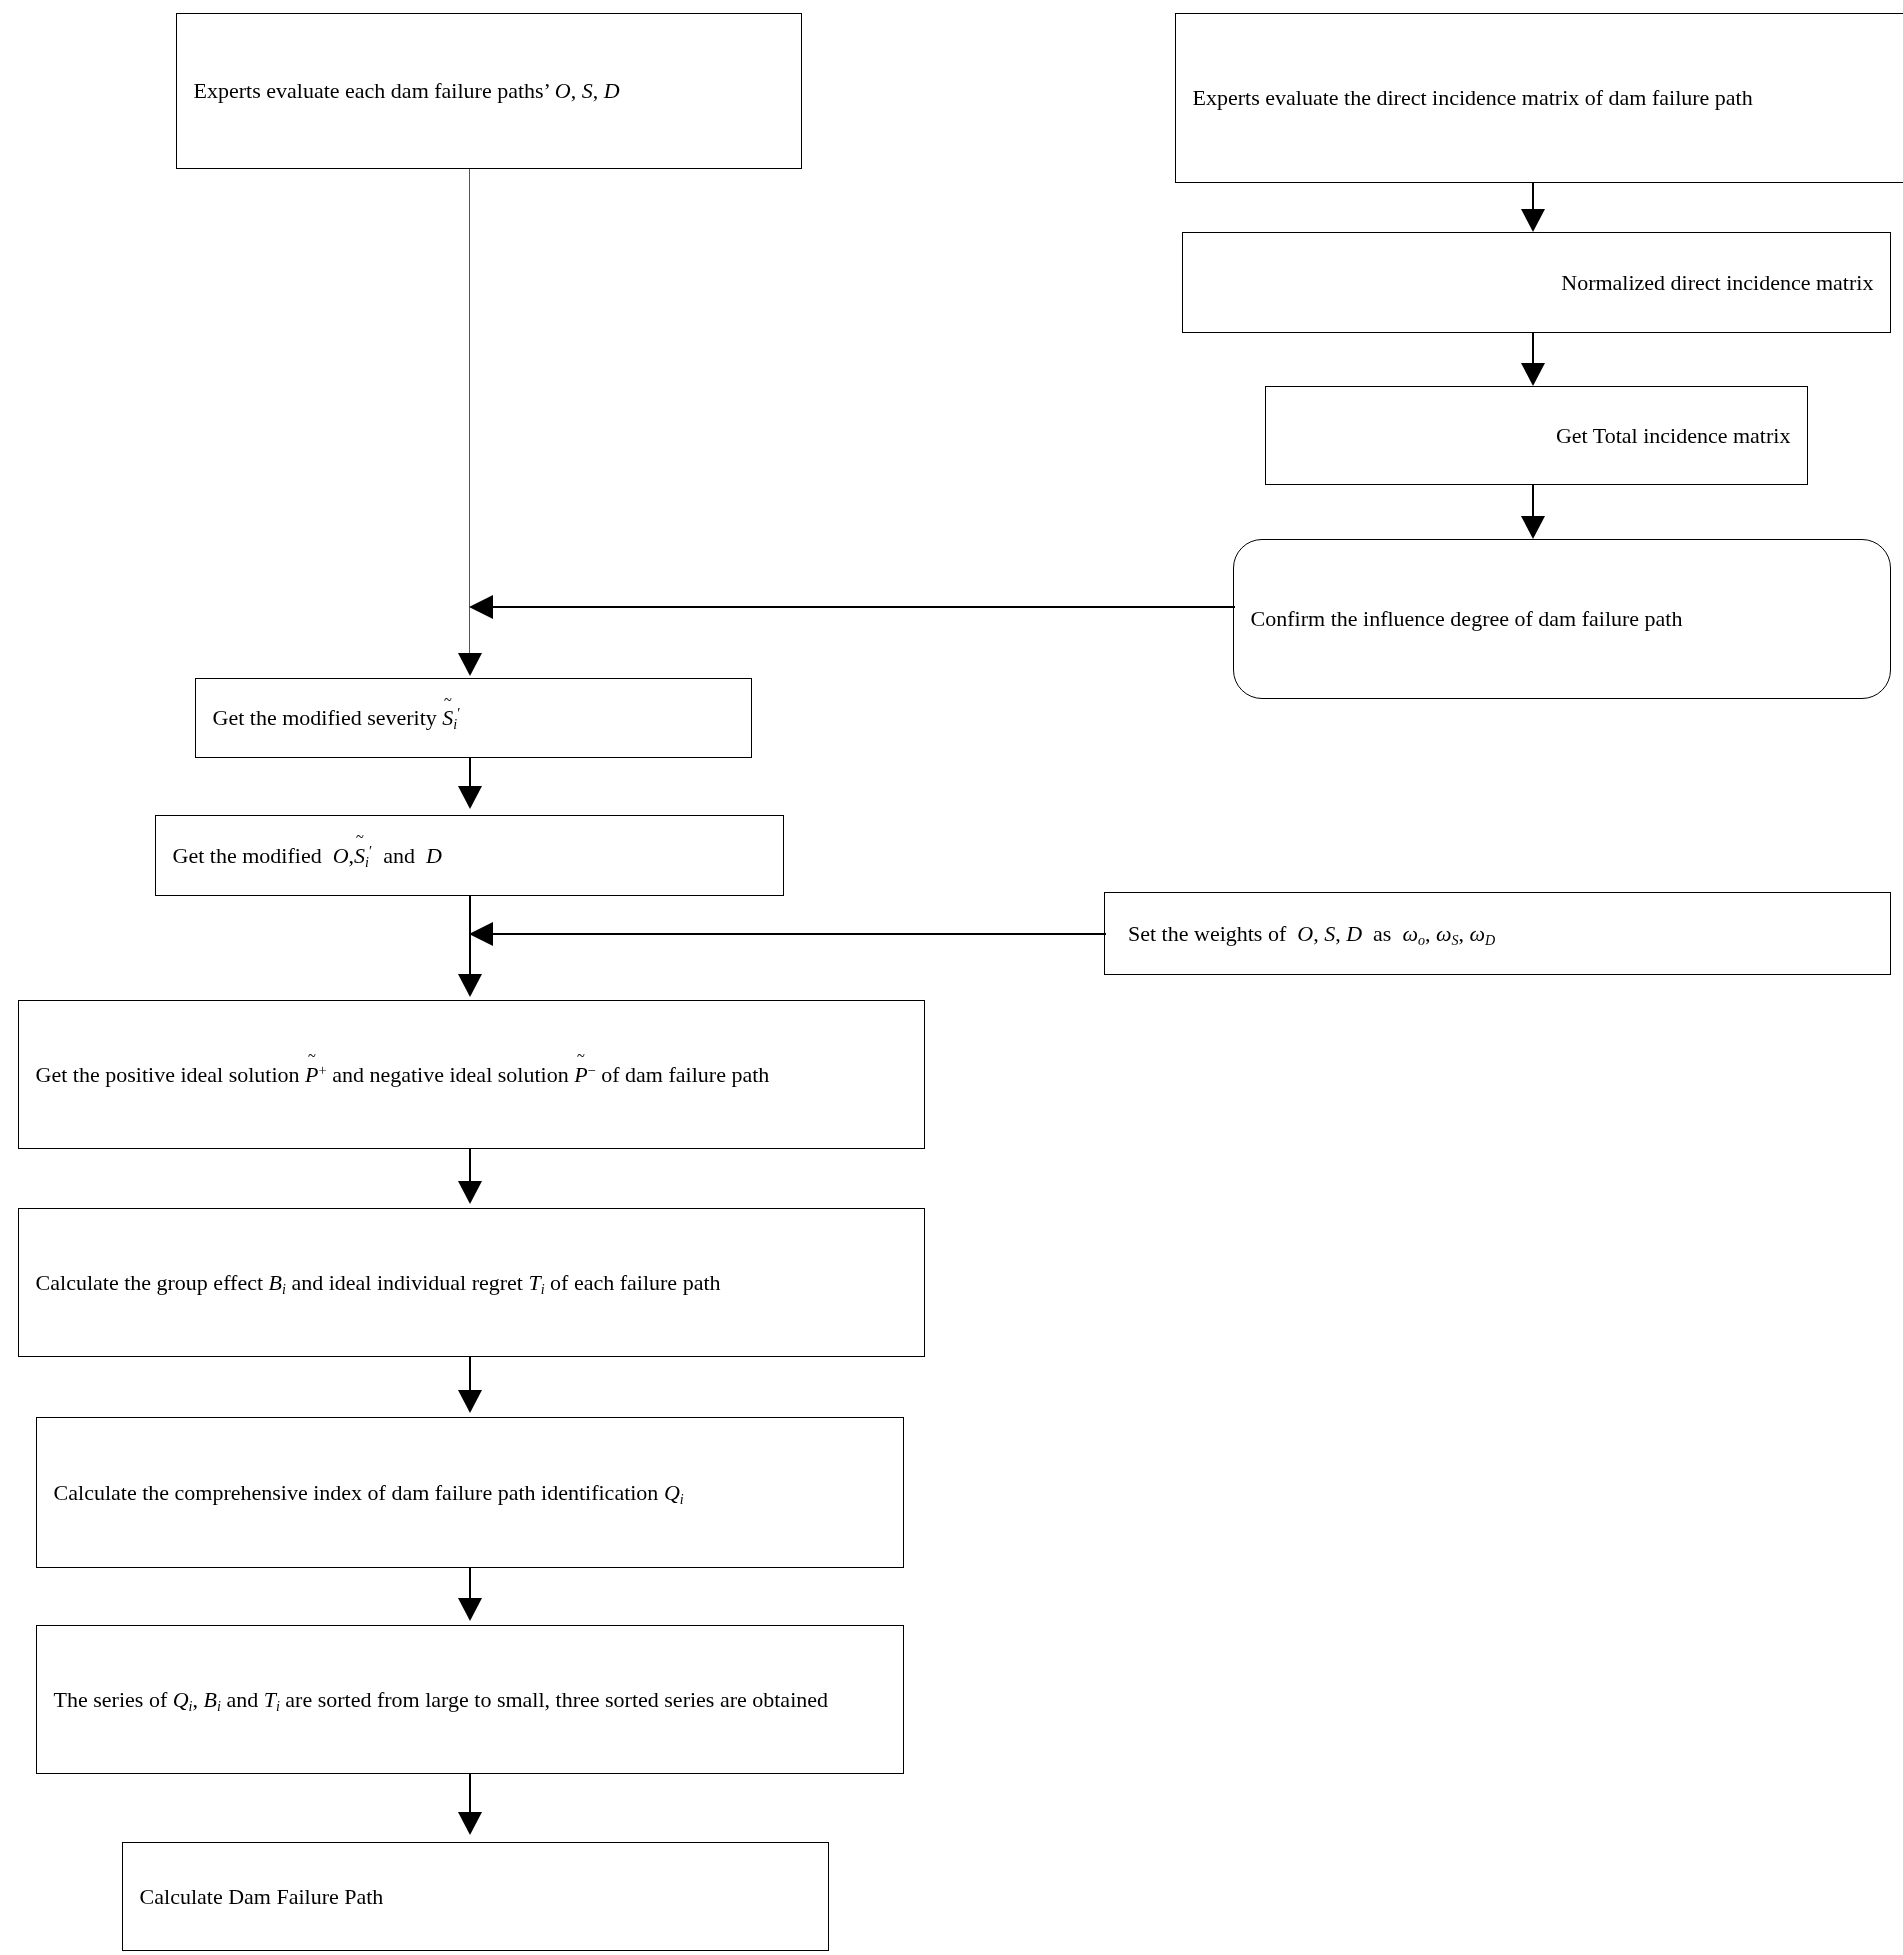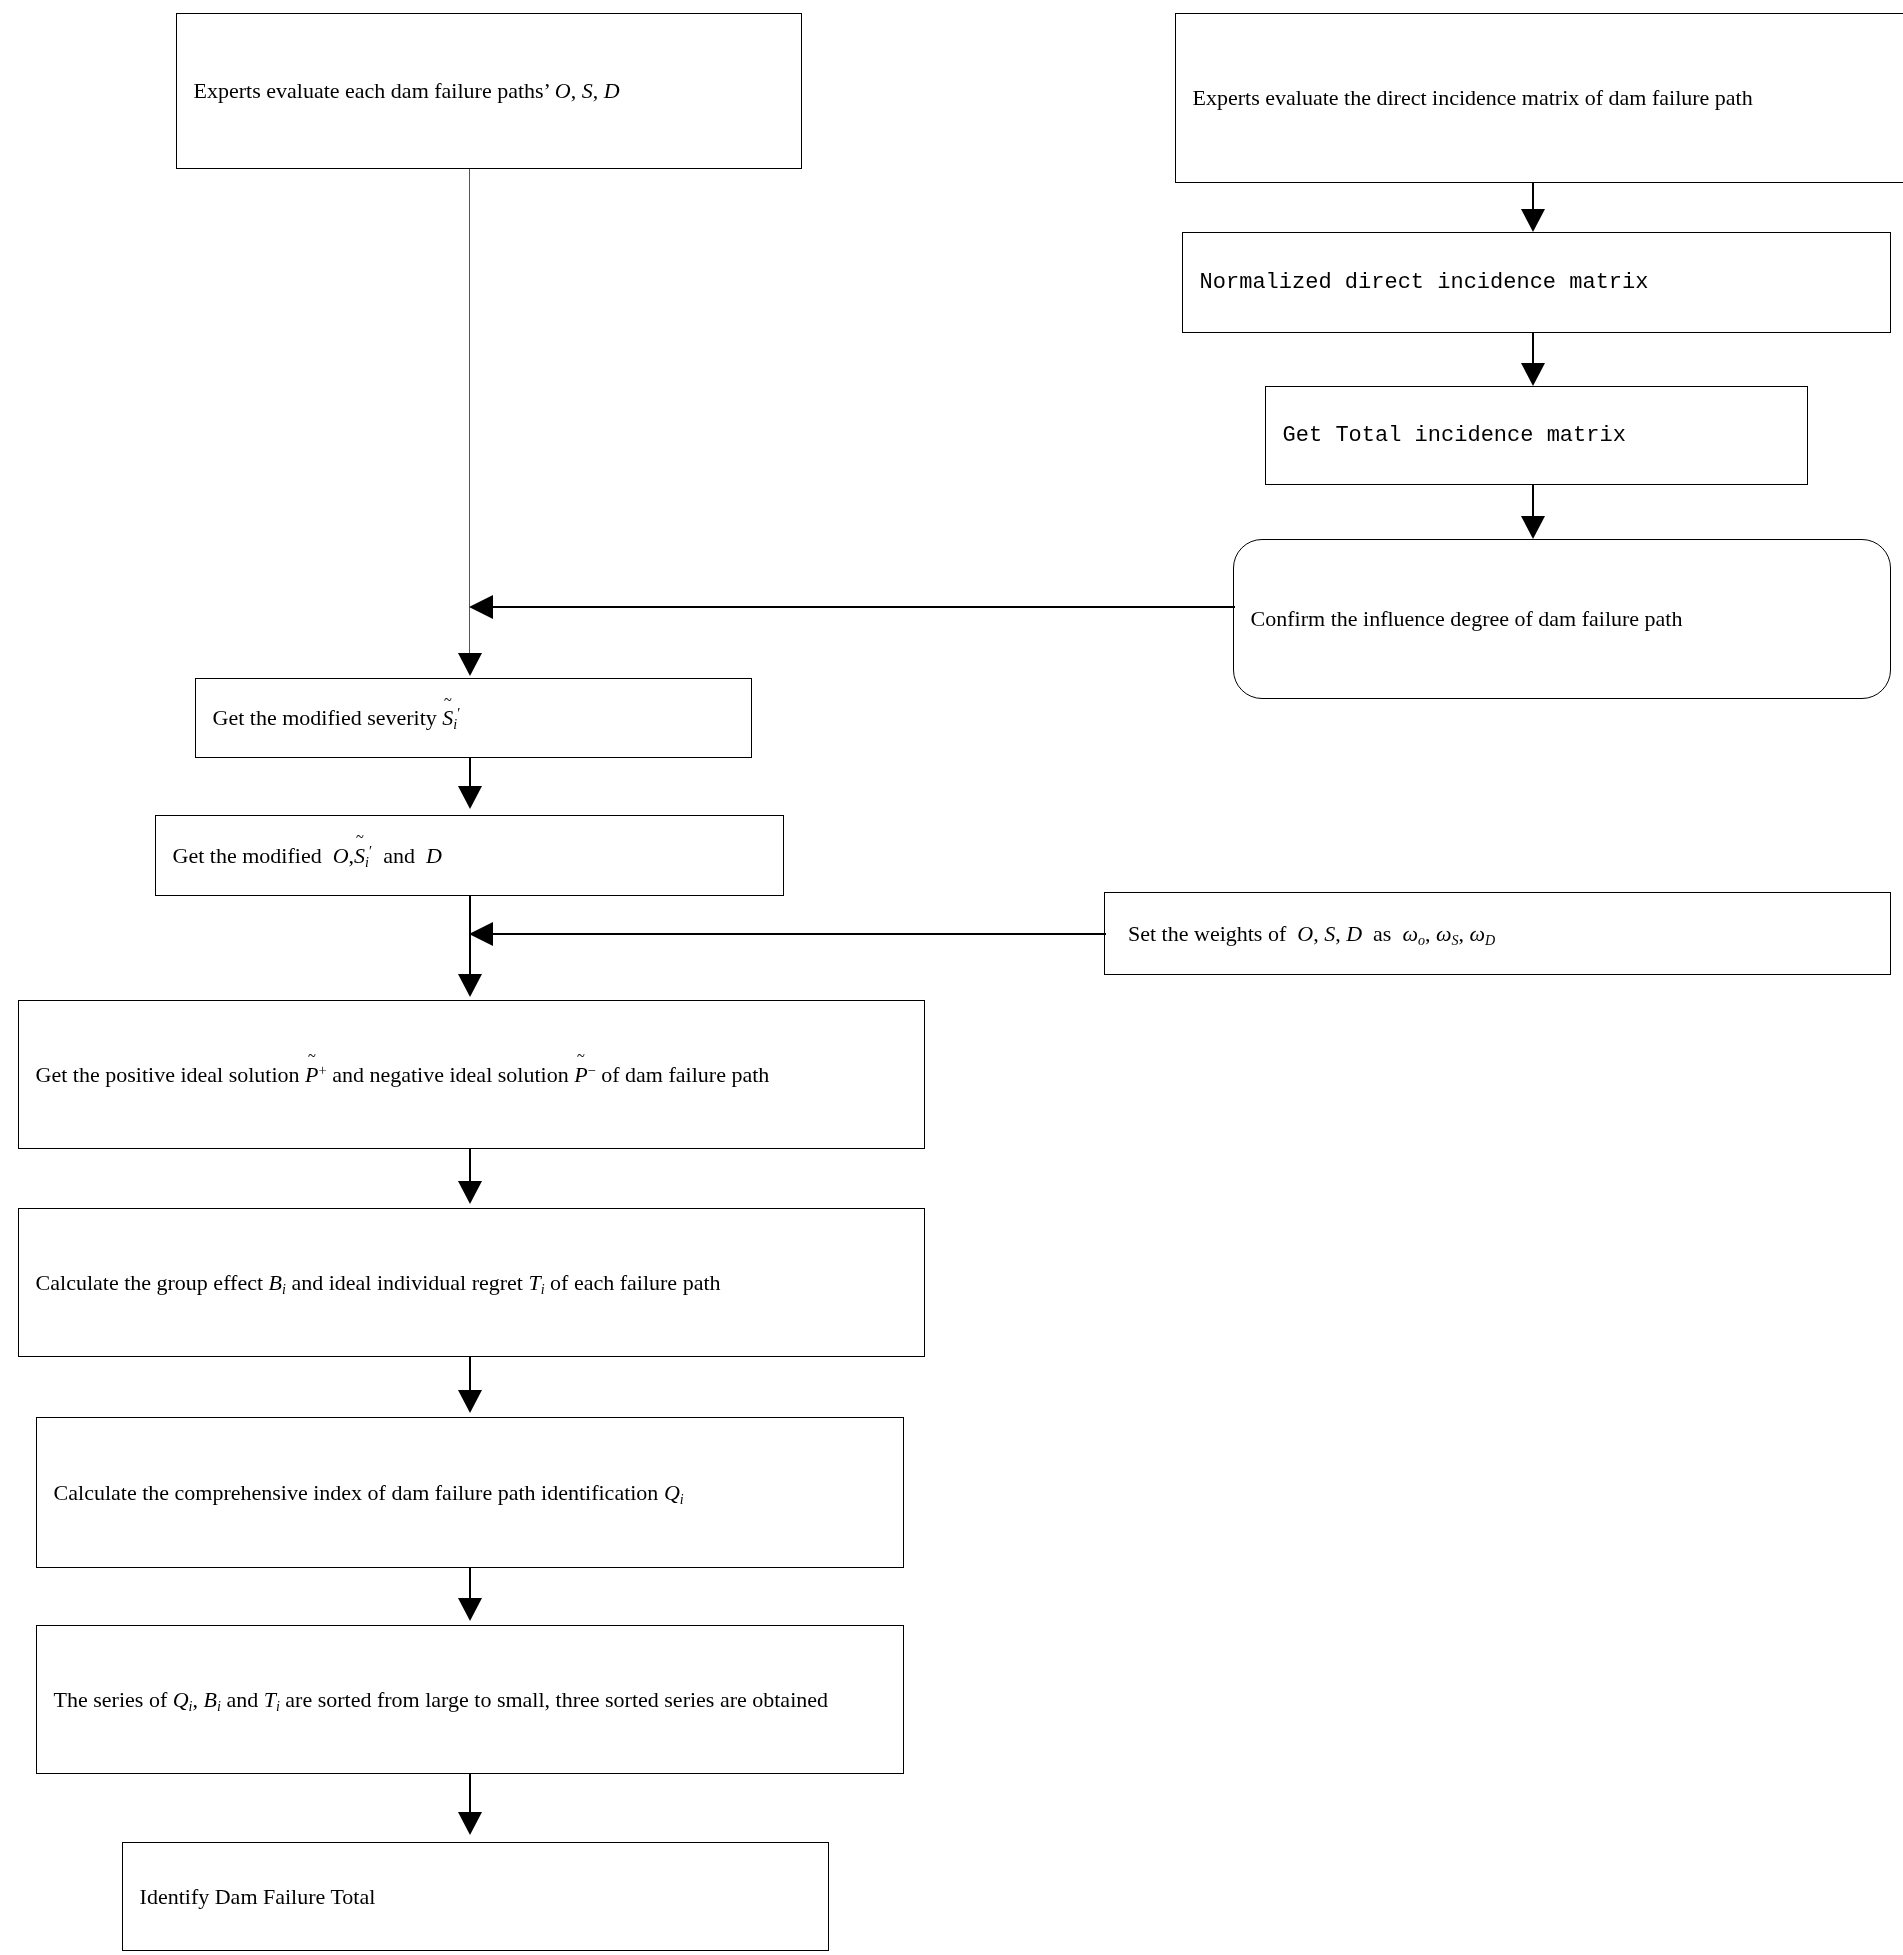--- a/index.html
+++ b/index.html
@@ -30,22 +30,21 @@
   .node .txt {
     display: block;
     width: 100%;
   }
   .just .txt {
     text-align: justify;
     text-align-last: left;
     text-justify: inter-word;
   }
   .ctr .txt {
-    text-align: left;
-    font-family: Liberation Mono, monospace;
+    text-align: right;
   }
   .lft .txt {
     text-align: left;
   }
   
   i.m {
     font-style: italic;
     font-family: "Liberation Serif", "DejaVu Serif", serif;
   }
   sub.m {
@@ -150,21 +149,21 @@
 
   <div class="node just" style="left:36px; top:1417px; width:868px; height:151px;">
     <span class="txt"><span>Calculate the comprehensive index of dam failure path identification </span><i class="m">Q</i><sub class="m">i</sub></span>
   </div>
 
   <div class="node just" style="left:36px; top:1625px; width:868px; height:149px;">
     <span class="txt"><span>The series of </span><i class="m">Q</i><sub class="m">i</sub><span>,</span>&nbsp;<i class="m">B</i><sub class="m">i</sub><span> and </span><i class="m">T</i><sub class="m">i</sub><span> are sorted from large to small, three sorted series are obtained</span></span>
   </div>
 
   <div class="node lft" style="left:122px; top:1842px; width:707px; height:109px;">
-    <span class="txt">Identify Dam Failure Total</span>
+    <span class="txt">Calculate Dam Failure Path</span>
   </div>
 
   <div class="vline thin" style="left:469px; top:169px; height:485px;"></div>
   <div class="arrow-down" style="left:458px; top:653px;"></div>
 
   <div class="vline" style="left:1532px; top:183px; height:31px;"></div>
   <div class="arrow-down" style="left:1521px; top:209px;"></div>
 
   <div class="vline" style="left:1532px; top:333px; height:32px;"></div>
   <div class="arrow-down" style="left:1521px; top:363px;"></div>

